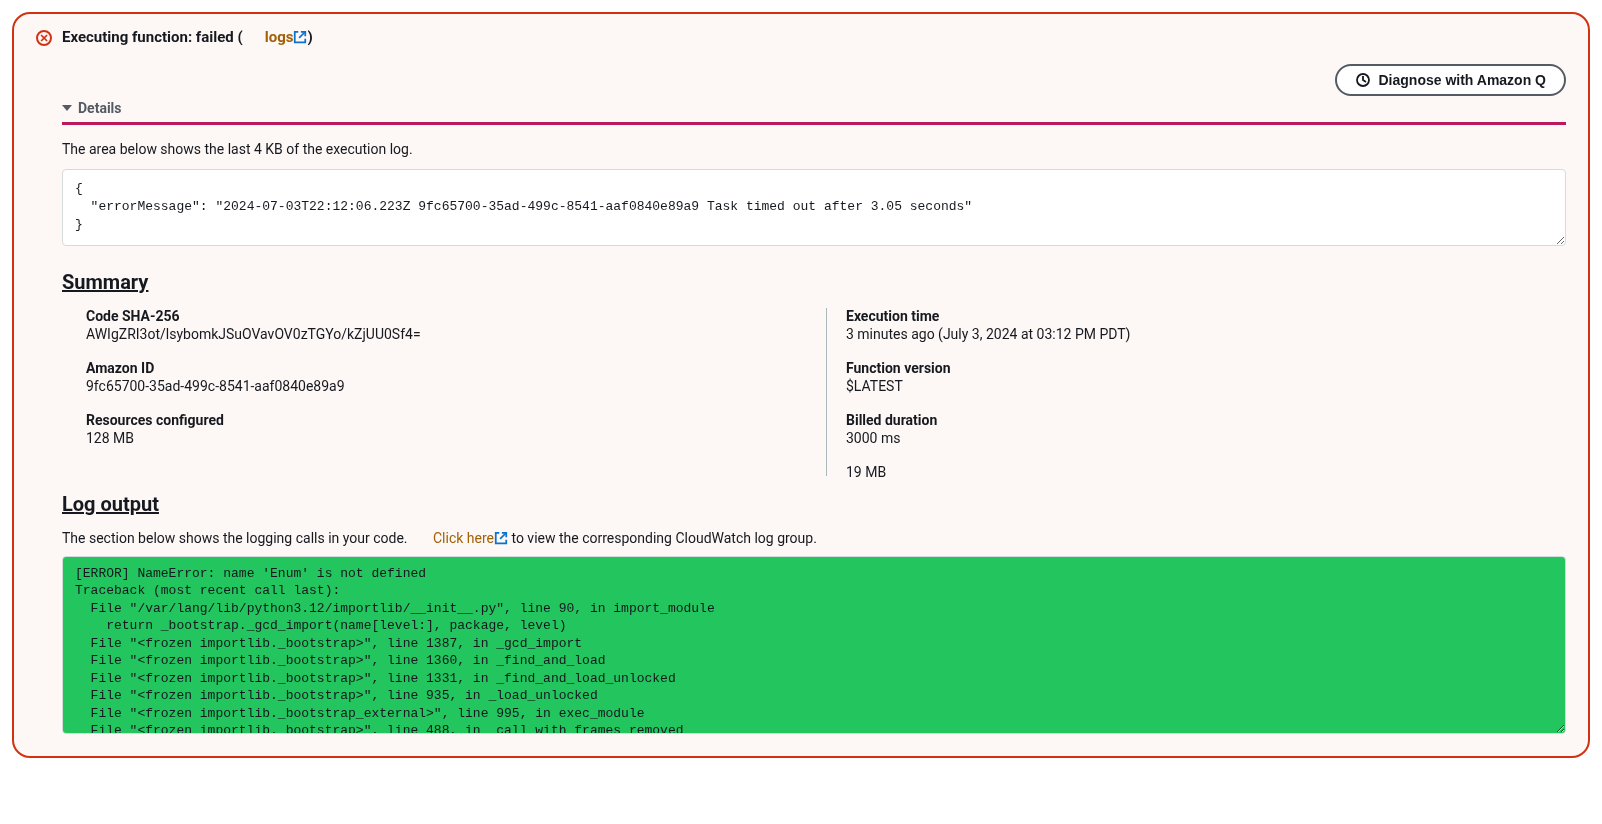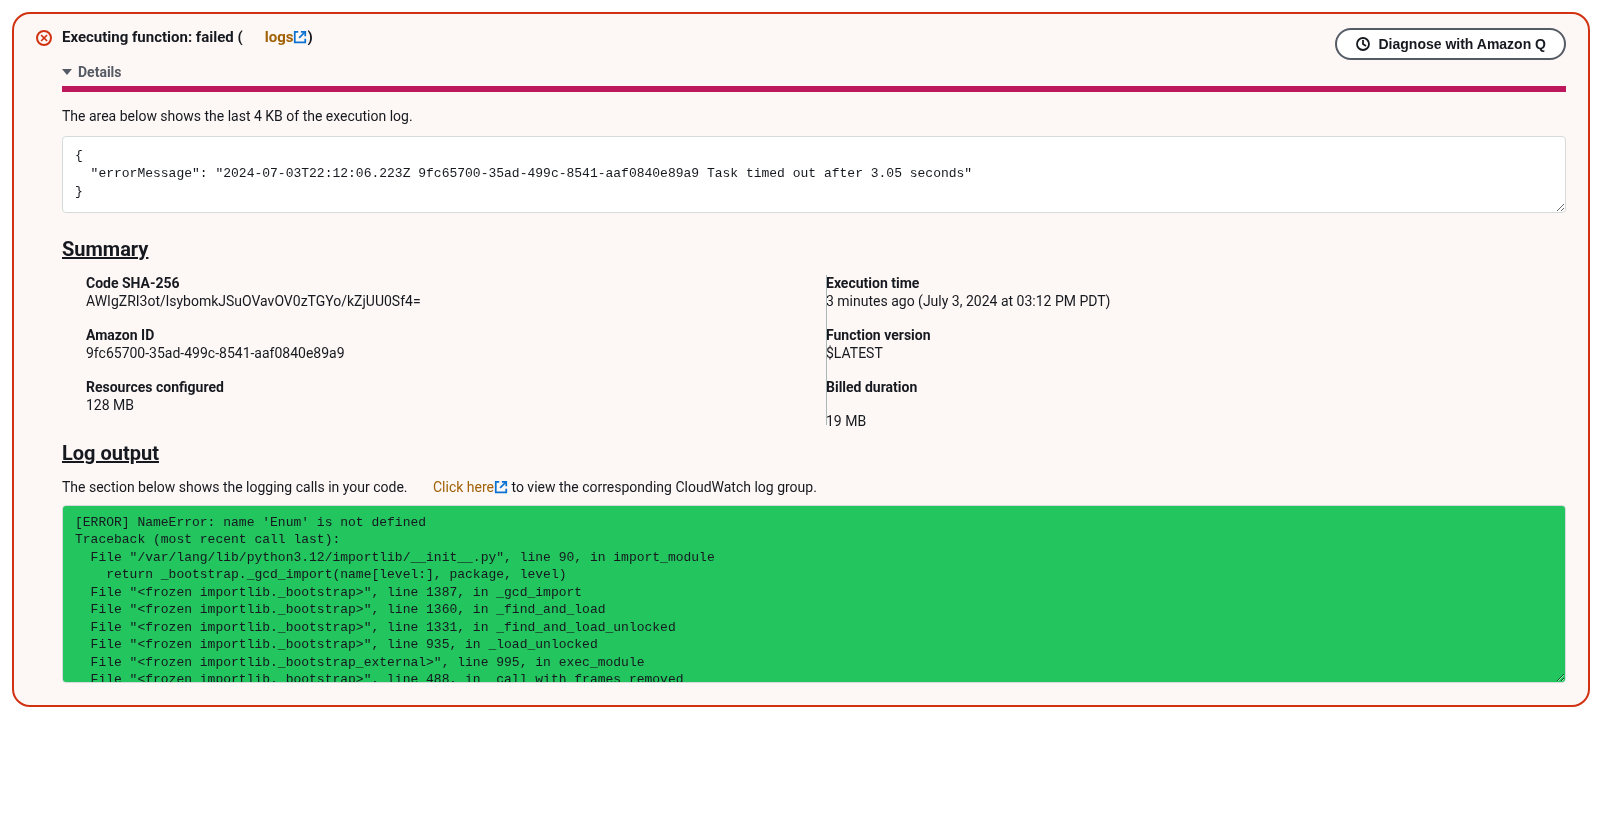--- a/index.html
+++ b/index.html
@@ -66,35 +66,36 @@
     gap: 8px;
     background: #fff;
     border: 2px solid #545b64;
     color: #16191f;
     font-weight: 700;
     font-size: 14px;
     padding: 6px 18px;
     border-radius: 20px;
     cursor: pointer;
     white-space: nowrap;
+    margin-top: 36px;
   }
   .content {
     margin-left: 26px;
     margin-top: 2px;
   }
   .details-toggle {
     display: flex;
     align-items: center;
     gap: 6px;
     color: #545b64;
     font-weight: 700;
     font-size: 14px;
     cursor: pointer;
     padding: 2px 0 6px 0;
-    border-bottom: 6px solid #be185d;
+    border-bottom: 3px solid #be185d;
     margin-bottom: 16px;
   }
   .intro-text {
     margin-bottom: 12px;
     font-size: 14px;
     color: #16191f;
   }
   .code-box {
     background: #ffffff;
     border: 1px solid #d5dbdb;
@@ -121,20 +122,21 @@
     gap: 0;
     position: relative;
     margin-bottom: 10px;
     margin-left: 24px;
   }
   .summary-col {
     width: 50%;
     padding-right: 20px;
   }
   .summary-col.right {
+    padding-left: 20px;
     position: relative;
   }
   .summary-col.right::before {
     content: "";
     position: absolute;
     left: 0;
     top: 0;
     bottom: 4px;
     width: 1px;
     background: #aab7b8;
@@ -244,20 +246,21 @@
         <div class="kv">
           <div class="kv-label">Execution time</div>
           <div class="kv-value">3 minutes ago (July 3, 2024 at 03:12 PM PDT)</div>
         </div>
         <div class="kv">
           <div class="kv-label">Function version</div>
           <div class="kv-value">$LATEST</div>
         </div>
         <div class="kv">
           <div class="kv-label">Billed duration</div>
+          <div class="kv-value">3000 ms</div>
         </div>
         <div class="kv">
           <div class="kv-value">19 MB</div>
         </div>
       </div>
     </div>
 
     <h2 class="section-heading" style="margin-top:12px;">Log output</h2>
 
     <div class="log-intro">

